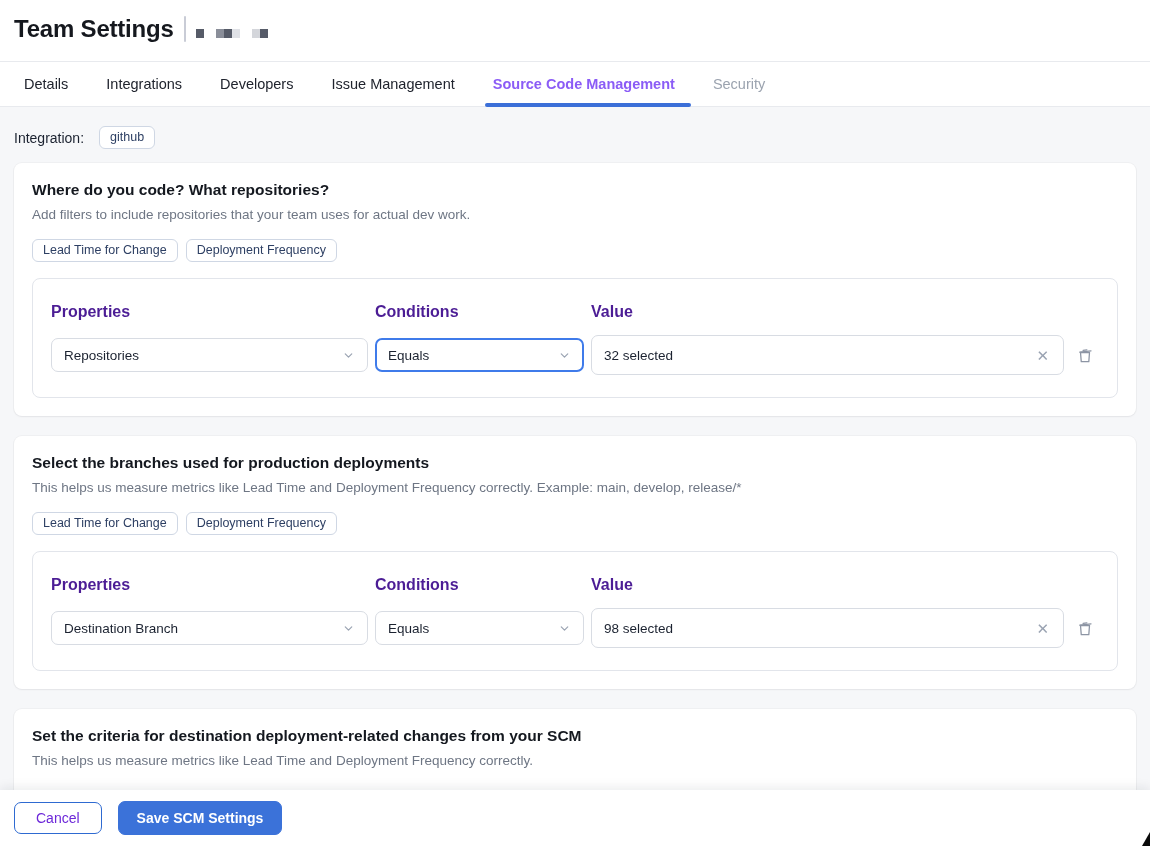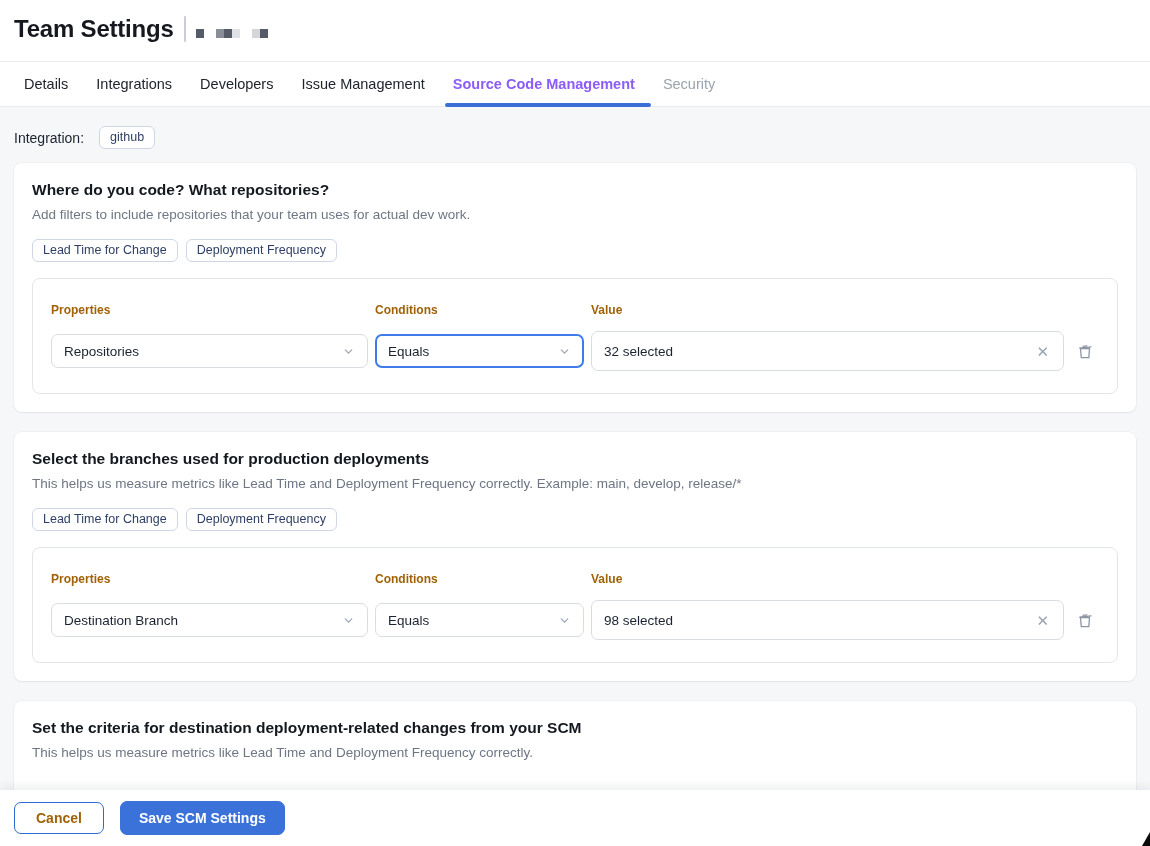--- a/index.html
+++ b/index.html
@@ -28,21 +28,21 @@
   .rc-mid  { background:#8a8e99; }
   .rc-light{ background:#dfe1e6; }
   .rc-lighter{ background:#d4d6db; }
 
   
   .tabbar {
     background:#fff;
     height:45px;
     display:flex;
     align-items:stretch;
-    gap:24px;
+    gap:34px;
     padding:0 22px;
     border-bottom:1px solid #e8eaee;
   }
   .tab {
     display:flex; align-items:center;
     font-size:14.5px; font-weight:500; color:#20242e;
     position:relative; cursor:pointer; white-space:nowrap;
     padding:0 2px;
   }
   .tab.active { font-weight:600; color:#8b5cf6; }
@@ -104,21 +104,21 @@
     border-radius:8px;
     padding:24px 18px 22px 18px;
   }
   .filter-grid {
     display:grid;
     grid-template-columns:317px 209px 1fr 28px;
     column-gap:7px;
     row-gap:14px;
     align-items:center;
   }
-  .col-label { font-size:12px; font-weight:700; color:#a16207; }
+  .col-label { font-size:16px; font-weight:700; color:#4c1d95; }
   .select-box {
     height:34px;
     border:1px solid #d8dce3;
     border-radius:7px;
     background:#fff;
     display:flex; align-items:center; justify-content:space-between;
     padding:0 12px;
     font-size:13.5px; color:#1b2230;
     cursor:pointer;
     gap:11px;
@@ -148,24 +148,24 @@
     height:56px;
     background:#fff;
     box-shadow:0 -3px 10px rgba(16,24,40,.08);
     display:flex; align-items:center; gap:16px;
     padding:0 14px;
     z-index:5;
   }
   .btn-cancel {
     background:#fff;
     border:1px solid #2e6ad1;
-    color:#a16207;
+    color:#6d28d9;
     border-radius:7px;
     font-family:"Liberation Sans", sans-serif;
-    font-size:14px; font-weight:700;
+    font-size:14px; font-weight:400;
     padding:7px 21px;
     cursor:pointer;
   }
   .btn-save {
     background:#3b72d9;
     border:1px solid #3b72d9;
     color:#fff;
     border-radius:7px;
     font-family:"Liberation Sans", sans-serif;
     font-size:14px; font-weight:700;

